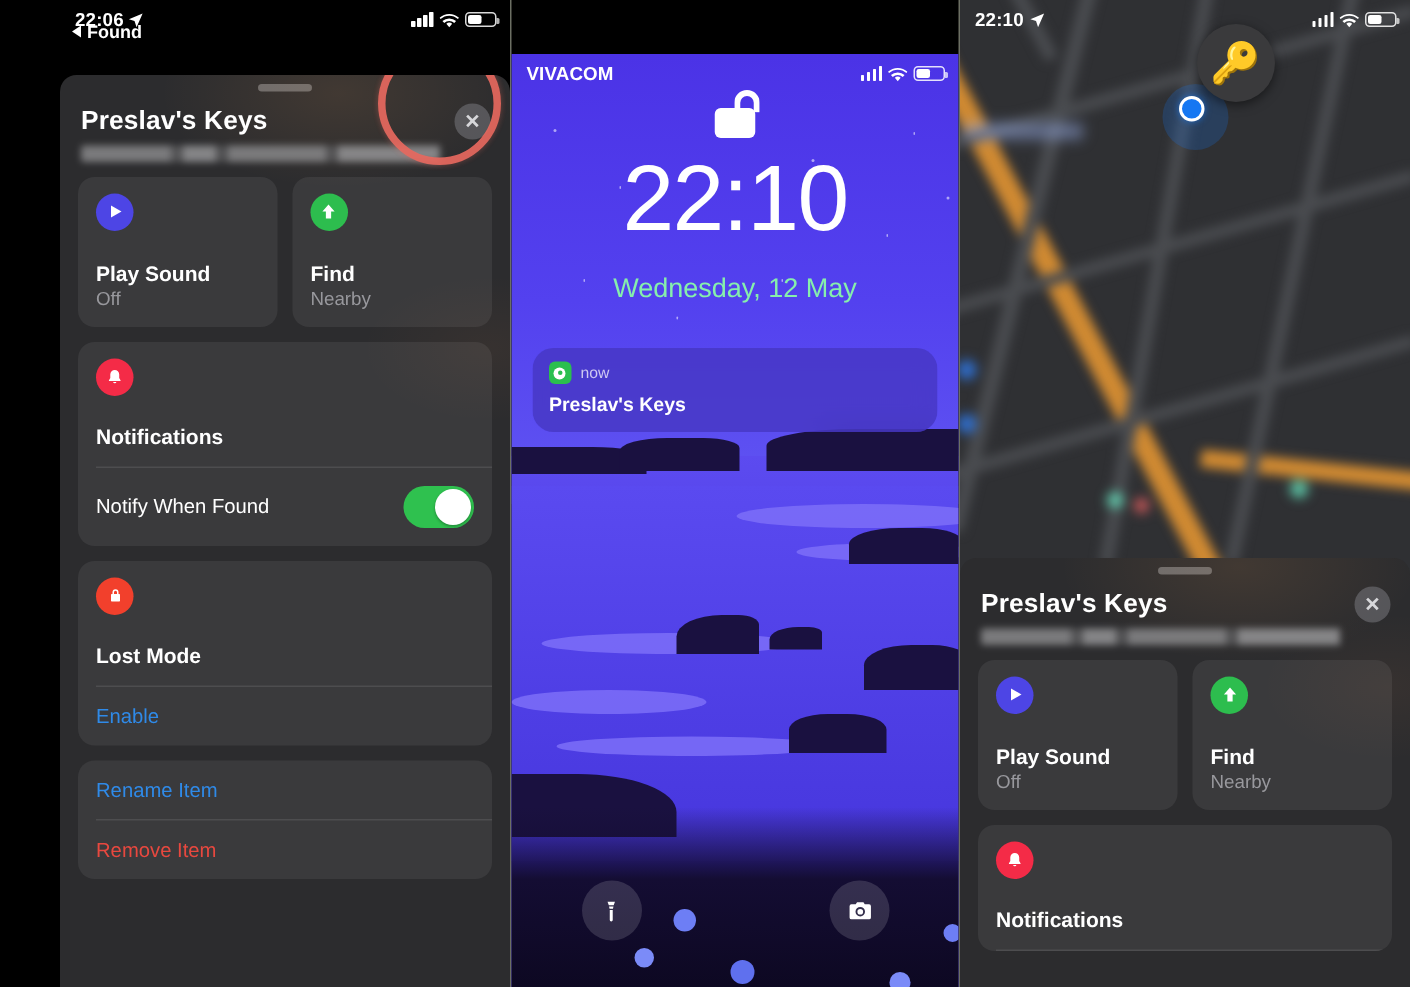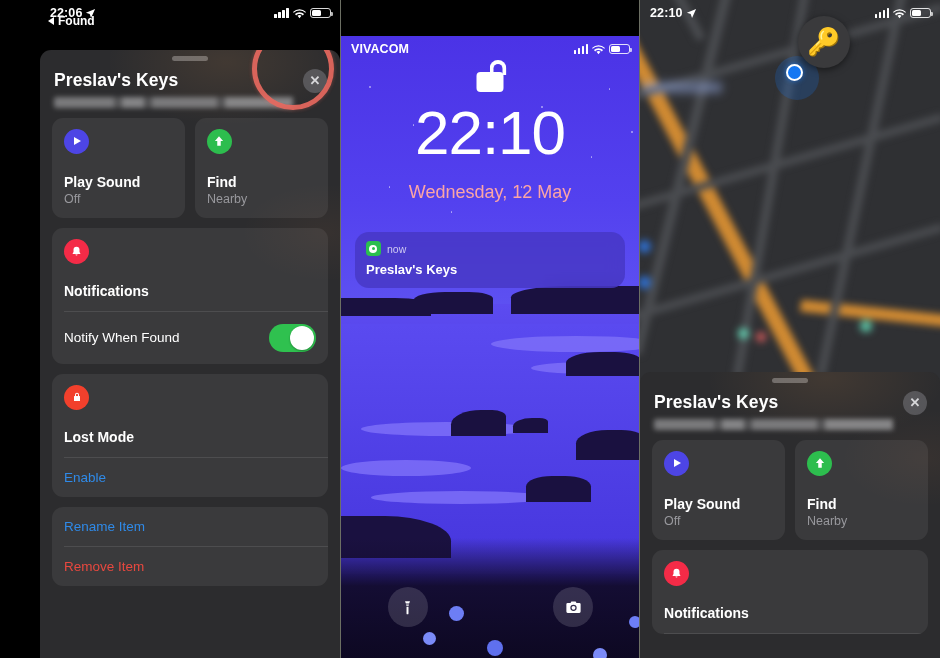--- a/index.html
+++ b/index.html
@@ -117,21 +117,21 @@
     background:linear-gradient(180deg, rgba(26,17,64,0) 0%, #140d33 40%, #0d0822 100%); }
   .fl { position:absolute; border-radius:50%; }
 
   .unlock { position:absolute; top:36px; left:50%; transform:translateX(-50%); }
   .lock-body { width:27px; height:20px; background:#fff; border-radius:4px; }
   .lock-shackle { position:absolute; left:13px; top:-12px; width:17px; height:15px;
     border:4px solid #fff; border-bottom:none; border-radius:9px 9px 0 0; }
   .clock { position:absolute; top:66px; left:0; right:0; text-align:center;
     color:#fff; font-size:62px; font-weight:200; letter-spacing:-1px; line-height:1; }
   .datetxt { position:absolute; top:146px; left:0; right:0; text-align:center;
-    color:#fca5a5; font-size:18px; font-weight:400; }
+    color:#86efac; font-size:18px; font-weight:400; }
 
   .notif { position:absolute; left:14px; right:14px; top:196px;
     background:rgba(68,52,190,.72); border-radius:14px; padding:9px 11px 11px 11px;
     backdrop-filter:blur(8px); }
   .notif-head { display:flex; align-items:center; gap:6px; }
   .fm-icon { width:15px; height:15px; border-radius:4px; background:#2bbf4f;
     display:flex; align-items:center; justify-content:center; }
   .fm-icon i { width:8px; height:8px; border-radius:50%; background:#fff;
     display:flex; align-items:center; justify-content:center; }
   .fm-icon i b { width:3.5px; height:3.5px; border-radius:50%; background:#2bbf4f; display:block; }

